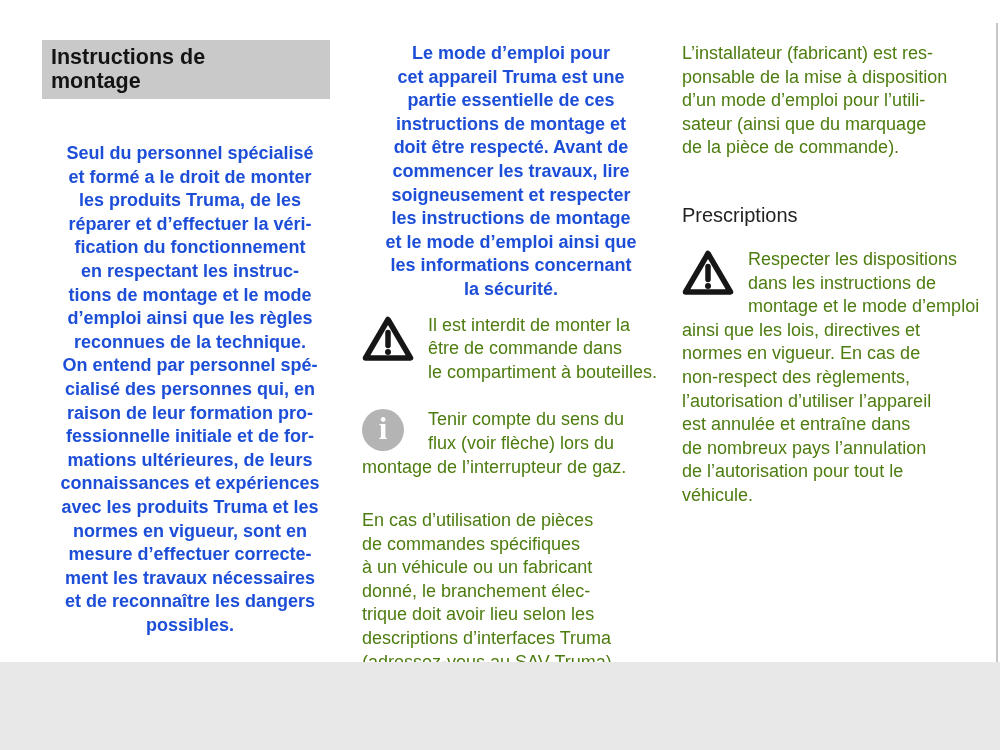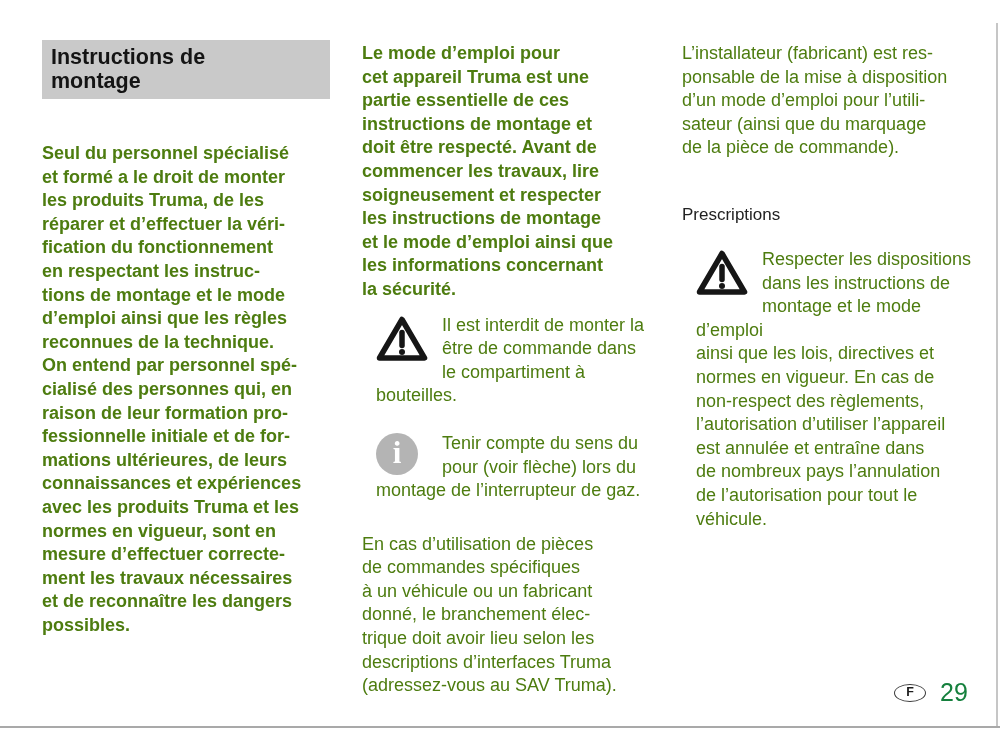--- a/index.html
+++ b/index.html
@@ -1,18 +1,18 @@
 <!DOCTYPE html>
 <html><head>
 <meta charset="utf-8">
 <style>
   html,body{margin:0;padding:0;background:#e8e8e8;}
   .page{
     position:relative;
-    width:1000px;height:750px;
+    width:1000px;height:662px;
     background:#ffffff;
     font-family:"Liberation Sans","DejaVu Sans",sans-serif;
     color:#1c1c1c;
     overflow:hidden;
   }
   .col{position:absolute;white-space:normal;}
   .col1{left:42px;top:40px;width:296px;}
   .col2{left:362px;top:42px;width:298px;}
   .col3{left:682px;top:42px;width:305px;}
   .title-box{
@@ -28,31 +28,31 @@
     font-weight:bold;
     white-space:pre-line;
     color:#141414;
   }
   .para{
     font-size:18px;
     line-height:23.6px;
     white-space:pre-line;
     margin:0;
   }
-  .bold{font-weight:bold;color:#4d7c0f;}
+  .bold{font-weight:bold;color:#1d4ed8;text-align:center;}
   .reg{font-weight:normal;color:#4d7c0f;}
   .col1 .para{margin-top:43px;}
-  .block{margin:14px;overflow:visible;}
+  .block{margin:0;overflow:visible;}
   .warn-block-1{margin-top:12px;}
   .info-block{margin-top:24px;}
   .para-after{margin-top:30px;}
   .warn-block-3{margin-top:20px;}
   .heading{
     margin:42px 0 0 0;
-    font-size:17px;
+    font-size:20px;
     font-weight:normal;
     line-height:26px;
     color:#222222;
   }
   .warn-icon{
     float:left;
     width:52px;height:46px;
     margin:2px 14px 1px 0;
   }
   .info-icon{
@@ -156,21 +156,21 @@
         <circle cx="52" cy="72" r="6" fill="#161616"></circle>
       </svg>
       <p class="para reg">Il est interdit de monter la
 être de commande dans
 le compartiment à bouteilles.</p>
     </div>
 
     <div class="block info-block">
       <div class="info-icon">i</div>
       <p class="para reg">Tenir compte du sens du
-pour (voir flèche) lors du
+flux (voir flèche) lors du
 montage de l’interrupteur de gaz.</p>
     </div>
 
     <p class="para reg para-after">En cas d’utilisation de pièces
 de commandes spécifiques
 à un véhicule ou un fabricant
 donné, le branchement élec-
 trique doit avoir lieu selon les
 descriptions d’interfaces Truma
 (adressez-vous au SAV Truma).</p>

